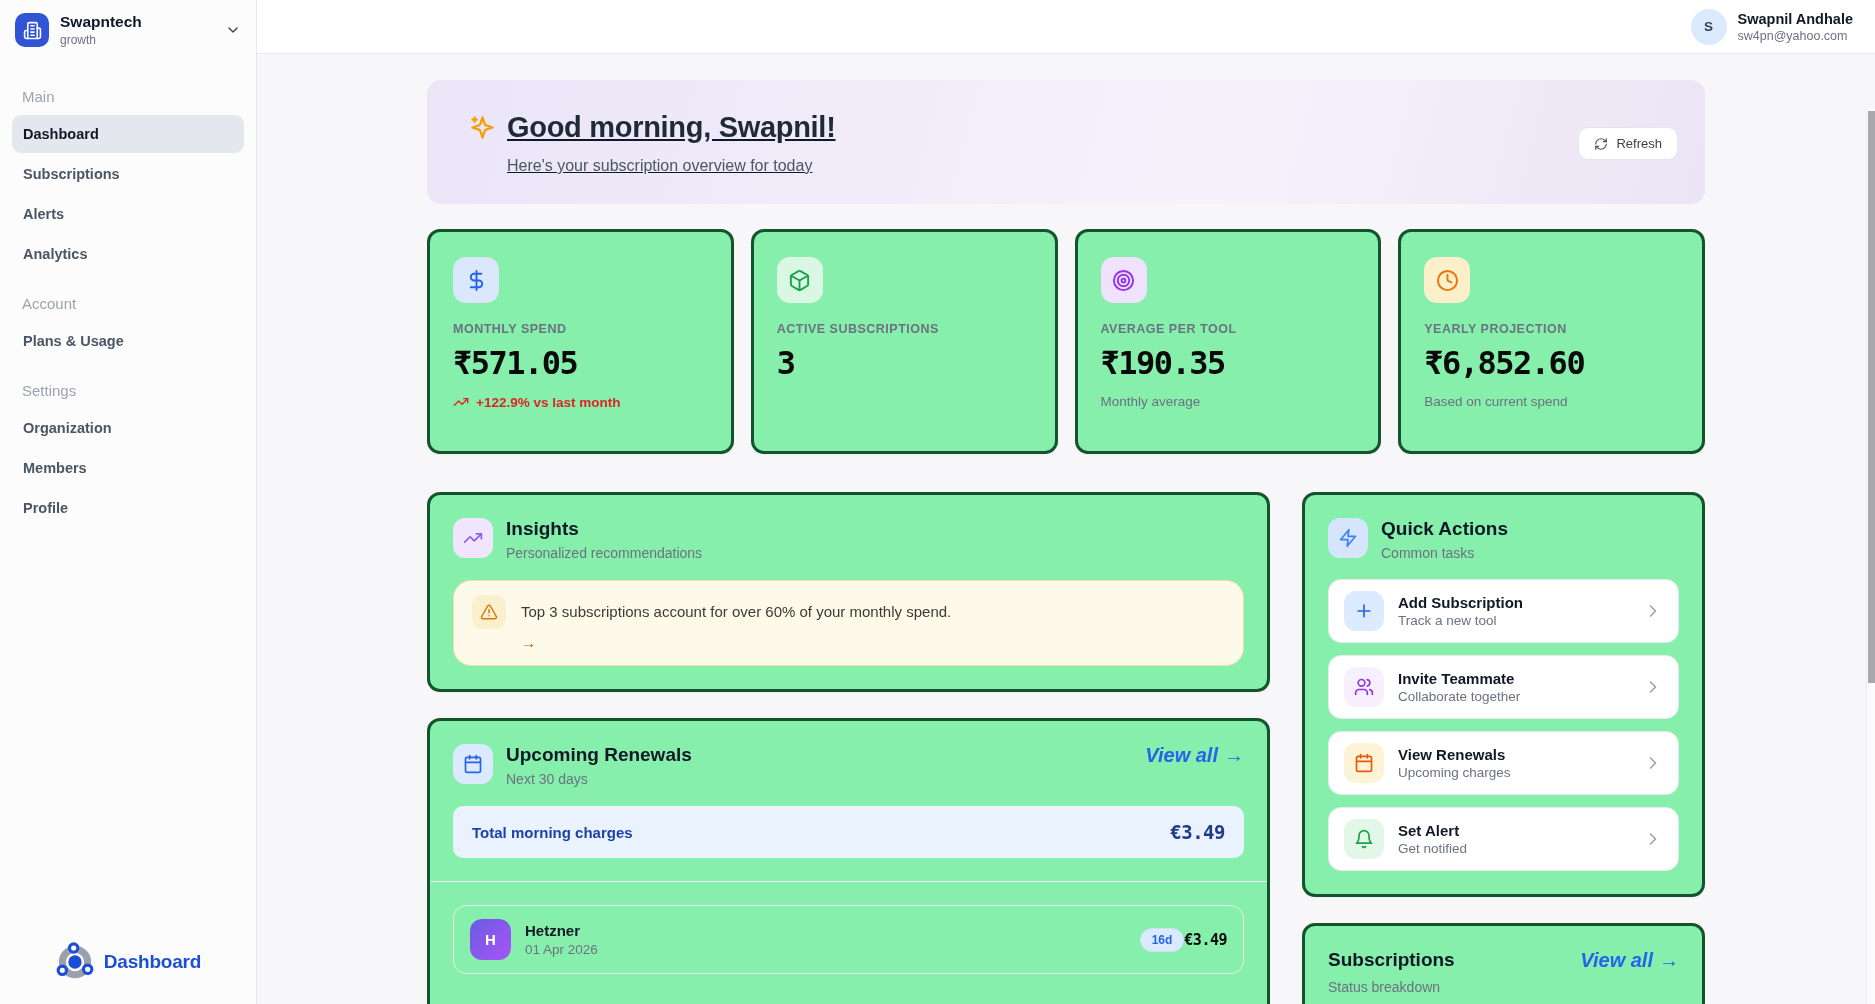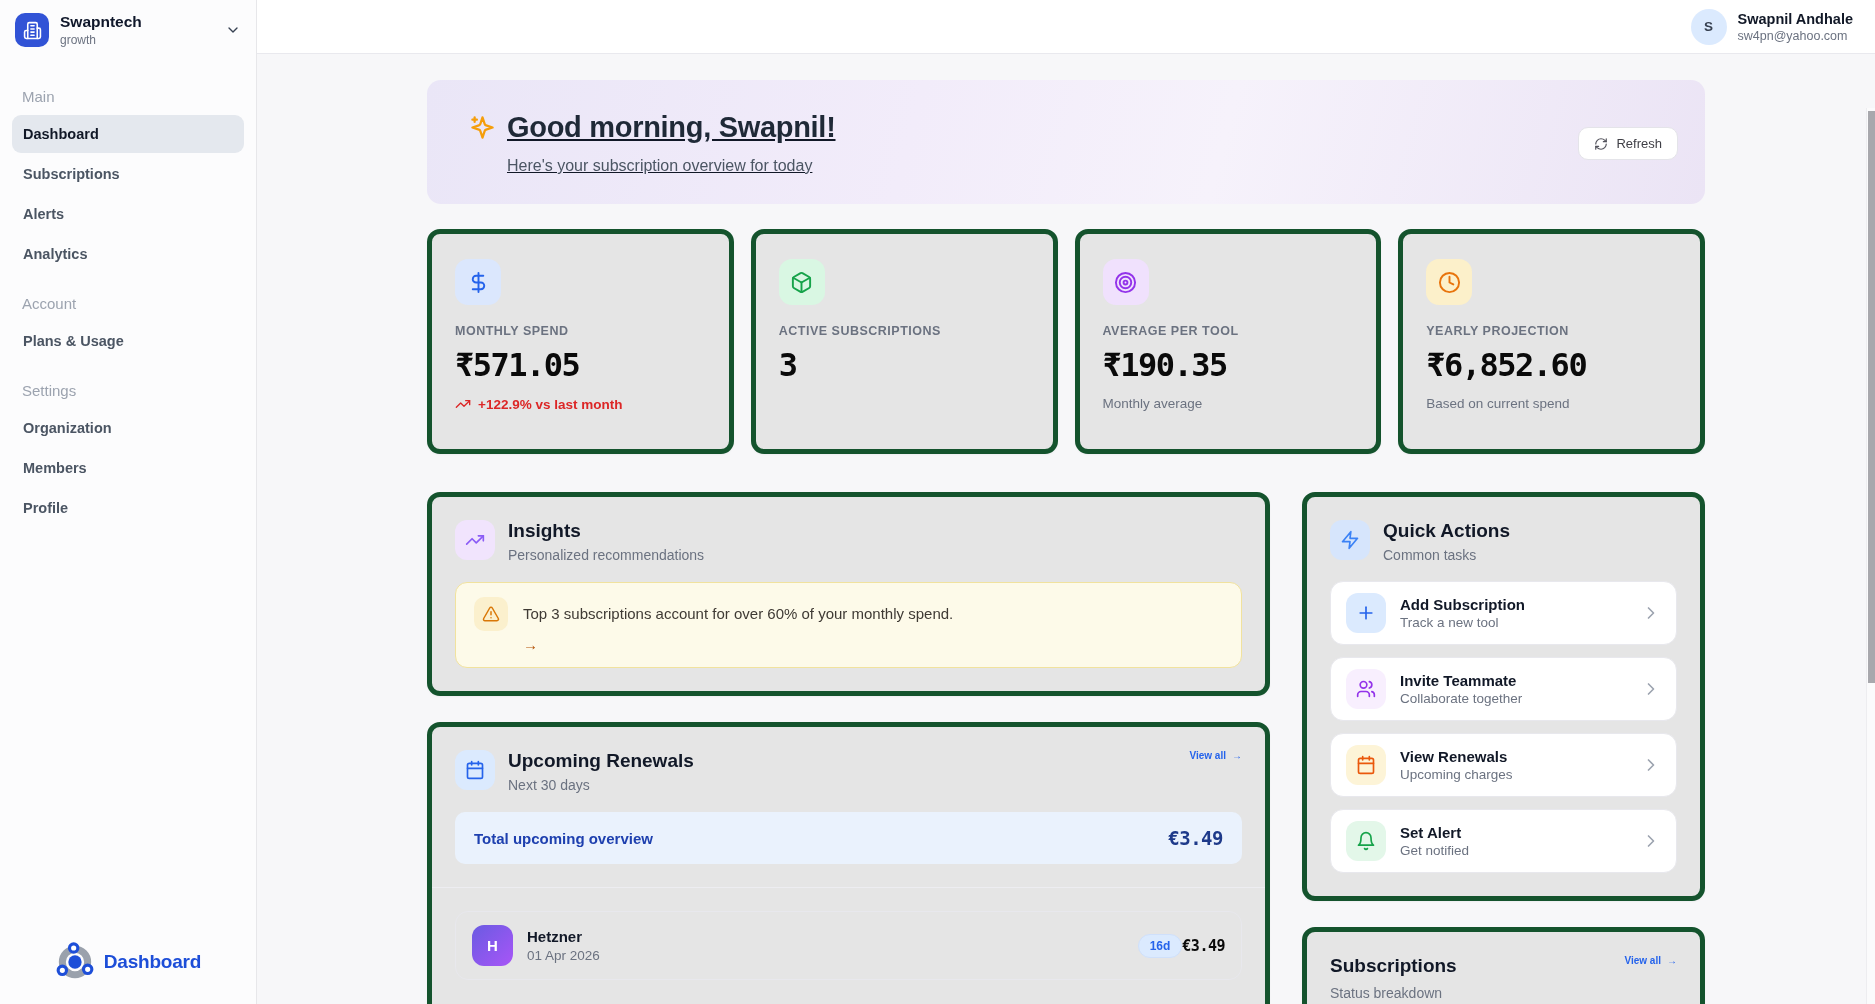--- a/index.html
+++ b/index.html
@@ -39,21 +39,21 @@
     background:linear-gradient(105deg,#eae6f7 0%,#f2ecfa 38%,#f6f2fb 62%,#ebe4f5 100%);text-decoration:underline; }
   .banner-title-row { display:flex; align-items:center; gap:11px; }
   .banner-title { font-size:29px; font-weight:800; color:#1f2937; letter-spacing:-0.3px; line-height:38px; }
   .banner-sub { margin:10px 0 0 38px; font-size:16px; color:#4b5563; line-height:20px; }
   .refresh-btn { position:absolute; right:27px; top:47px; display:flex; align-items:center; gap:8px;
     background:#fff; border:1px solid #e4e4e9; border-radius:10px; padding:8px 15px;
     font-size:13px; font-weight:500; color:#3f3f46; cursor:pointer; }
 
   
   .stats { display:grid; grid-template-columns:repeat(4,1fr); gap:17px; margin-top:25px; }
-  .card { background:#e5e5e5; border:5px solid #14532d; border-radius:13px; box-shadow:0 1px 2px rgba(16,24,40,.04); }
+  .card { background:#86efac; border:3px solid #14532d; border-radius:13px; box-shadow:0 1px 2px rgba(16,24,40,.04); }
   .stat-card { padding:25px 23px; height:225px; }
   .tile { border-radius:13px; display:flex; align-items:center; justify-content:center; flex-shrink:0; }
   .tile-lg { width:46px; height:46px; }
   .tile-md { width:40px; height:40px; border-radius:12px; }
   .t-blue   { background:#dbe7fd; color:#2563eb; }
   .t-green  { background:#d9f7e3; color:#16a34a; }
   .t-purple { background:#f0e1fd; color:#9333ea; }
   .t-amber  { background:#fcf0ca; color:#e8740c; }
   .t-violet { background:#f1e4fd; color:#8b5cf6; }
   .t-sky    { background:#d6e5fc; color:#3b82f6; }
@@ -66,25 +66,25 @@
   .stat-trend { margin-top:12px; display:flex; align-items:center; gap:7px; color:#dc2626; font-size:13.5px; font-weight:600; }
   .stat-note { margin-top:12px; font-size:13.5px; color:#6b7280; }
 
   
   .cols { display:grid; grid-template-columns:843px 403px; gap:32px; margin-top:38px; align-items:start; }
   .col { display:flex; flex-direction:column; gap:26px; }
 
   .panel-head { display:flex; align-items:flex-start; gap:13px; }
   .p-title { font-size:19px; font-weight:800; color:#111827; line-height:1.2; }
   .p-sub { font-size:14px; color:#6b7280; margin-top:4px; }
-  .view-all { margin-left:auto; display:flex; align-items:center; gap:6px; color:#2563eb; font-size:10px; font-weight:600; cursor:pointer; white-space:nowrap; }
+  .view-all { margin-left:auto; display:flex; align-items:center; gap:6px; color:#2563eb; font-size:20px; font-weight:600; cursor:pointer; white-space:nowrap;font-style:italic; }
 
   
   .insights { padding:23px; }
-  .alert-box { margin-top:19px; background:#fdfae9; border:1px solid #f1e29e; border-radius:12px; padding:14px 18px; display:flex; gap:15px; cursor:pointer; }
+  .alert-box { margin-top:19px; background:#fdfae9; border:1px solid #f1e29e; border-radius:18px; padding:14px 18px; display:flex; gap:15px; cursor:pointer; }
   .alert-tile { width:34px; height:34px; border-radius:10px; background:#fbf0cd; color:#d97706; display:flex; align-items:center; justify-content:center; flex-shrink:0; }
   .alert-text { font-size:15px; color:#3f3a34; padding-top:7px; line-height:1.3; }
   .alert-arrow { display:block; margin-top:13px; font-size:15px; color:#b45309; }
 
   
   .qa { padding:23px; }
   .qa-item { display:flex; align-items:center; gap:14px; border:1px solid #e8e8ed; border-radius:13px; padding:11px 15px; margin-top:12px; cursor:pointer; background:#fff; }
   .qa-item.first { margin-top:18px; }
   .qa-title { font-size:15px; font-weight:700; color:#111827; }
   .qa-sub { font-size:13.5px; color:#6b7280; margin-top:2px; }
@@ -318,21 +318,21 @@
                 <div>
                   <div class="p-title">Upcoming Renewals</div>
                   <div class="p-sub">Next 30 days</div>
                 </div>
                 <div class="view-all">
                   <span>View all</span>
                   <span>→</span>
                 </div>
               </div>
               <div class="total-bar">
-                <span class="total-label">Total upcoming overview</span>
+                <span class="total-label">Total morning charges</span>
                 <span class="total-value">€3.49</span>
               </div>
               <div class="ren-divider"></div>
               <div class="ren-list">
                 <div class="ren-item">
                   <div class="ren-avatar">H</div>
                   <div>
                     <div class="ren-name">Hetzner</div>
                     <div class="ren-date">01 Apr 2026</div>
                   </div>

